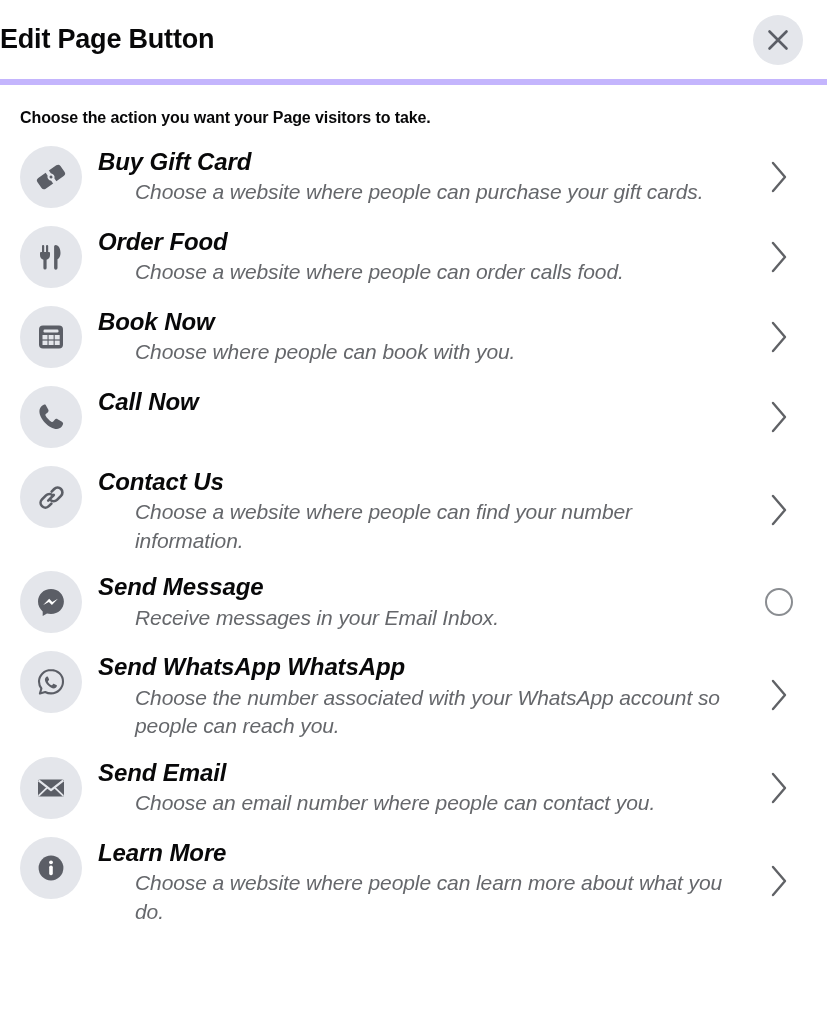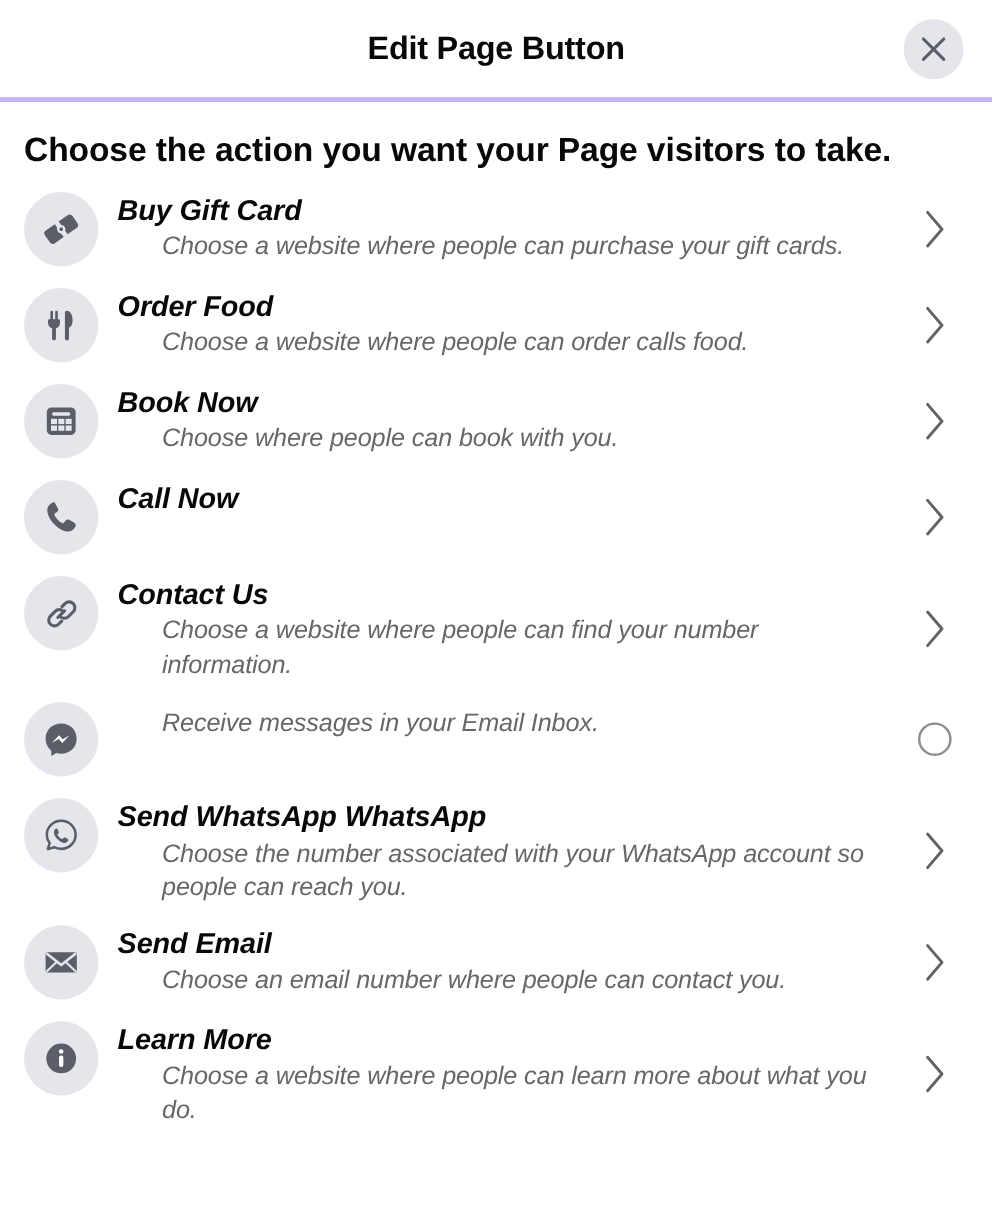--- a/index.html
+++ b/index.html
@@ -20,24 +20,23 @@
     background: #ffffff;
     display: flex;
     flex-direction: column;
   }
 
   
   .header {
     position: relative;
     height: 85px;
     flex: 0 0 85px;
-    border-bottom: 4px solid #c4b5fd;
+    border-bottom: 6px solid #c4b5fd;
     display: flex;
     align-items: center;
-    justify-content: center;
   }
 
   .header-title {
     font-size: 27px;
     font-weight: bold;
     color: #080809;
     letter-spacing: -0.2px;
     text-align: center;
   }
 
@@ -59,21 +58,21 @@
   .close-button svg { display: block; }
 
   
   .body {
     flex: 1 1 auto;
     padding: 0;
     overflow: hidden;
   }
 
   .section-heading {
-    font-size: 28px;
+    font-size: 16px;
     font-weight: bold;
     color: #080809;
     padding: 24px 8px 10px 20px;
     letter-spacing: -0.1px;
   }
 
   .action-list {
     display: flex;
     flex-direction: column;
     font-style: italic;
@@ -314,20 +313,21 @@
           <div class="icon-circle">
             <span>
               <svg width="32" height="32" viewBox="0 0 32 32" aria-hidden="true">
                 <path d="M16 3 C8.6 3 3 8.5 3 15.6 c0 4 1.8 7.5 4.7 9.8 v4.6 l4.3 -2.4 c1.2 0.3 2.5 0.5 3.9 0.5 c7.4 0 13 -5.4 13 -12.5 S23.4 3 16 3 z" fill="#5b5e66"></path>
                 <path d="M8.2 19.1 l6 -6.3 l3.1 3.2 l5.6 -3.2 l-6 6.3 l-3 -3.2 z" fill="#ffffff"></path>
               </svg>
             </span>
           </div>
         </div>
         <div class="row-text">
+          <div class="row-title">Send Message</div>
           <div class="row-desc">Receive messages in your Email Inbox.</div>
         </div>
         <div class="row-affordance">
           <span class="radio-outline"></span>
         </div>
       </div>
 
       <div class="action-row">
         <div class="row-icon-wrap">
           <div class="icon-circle">

